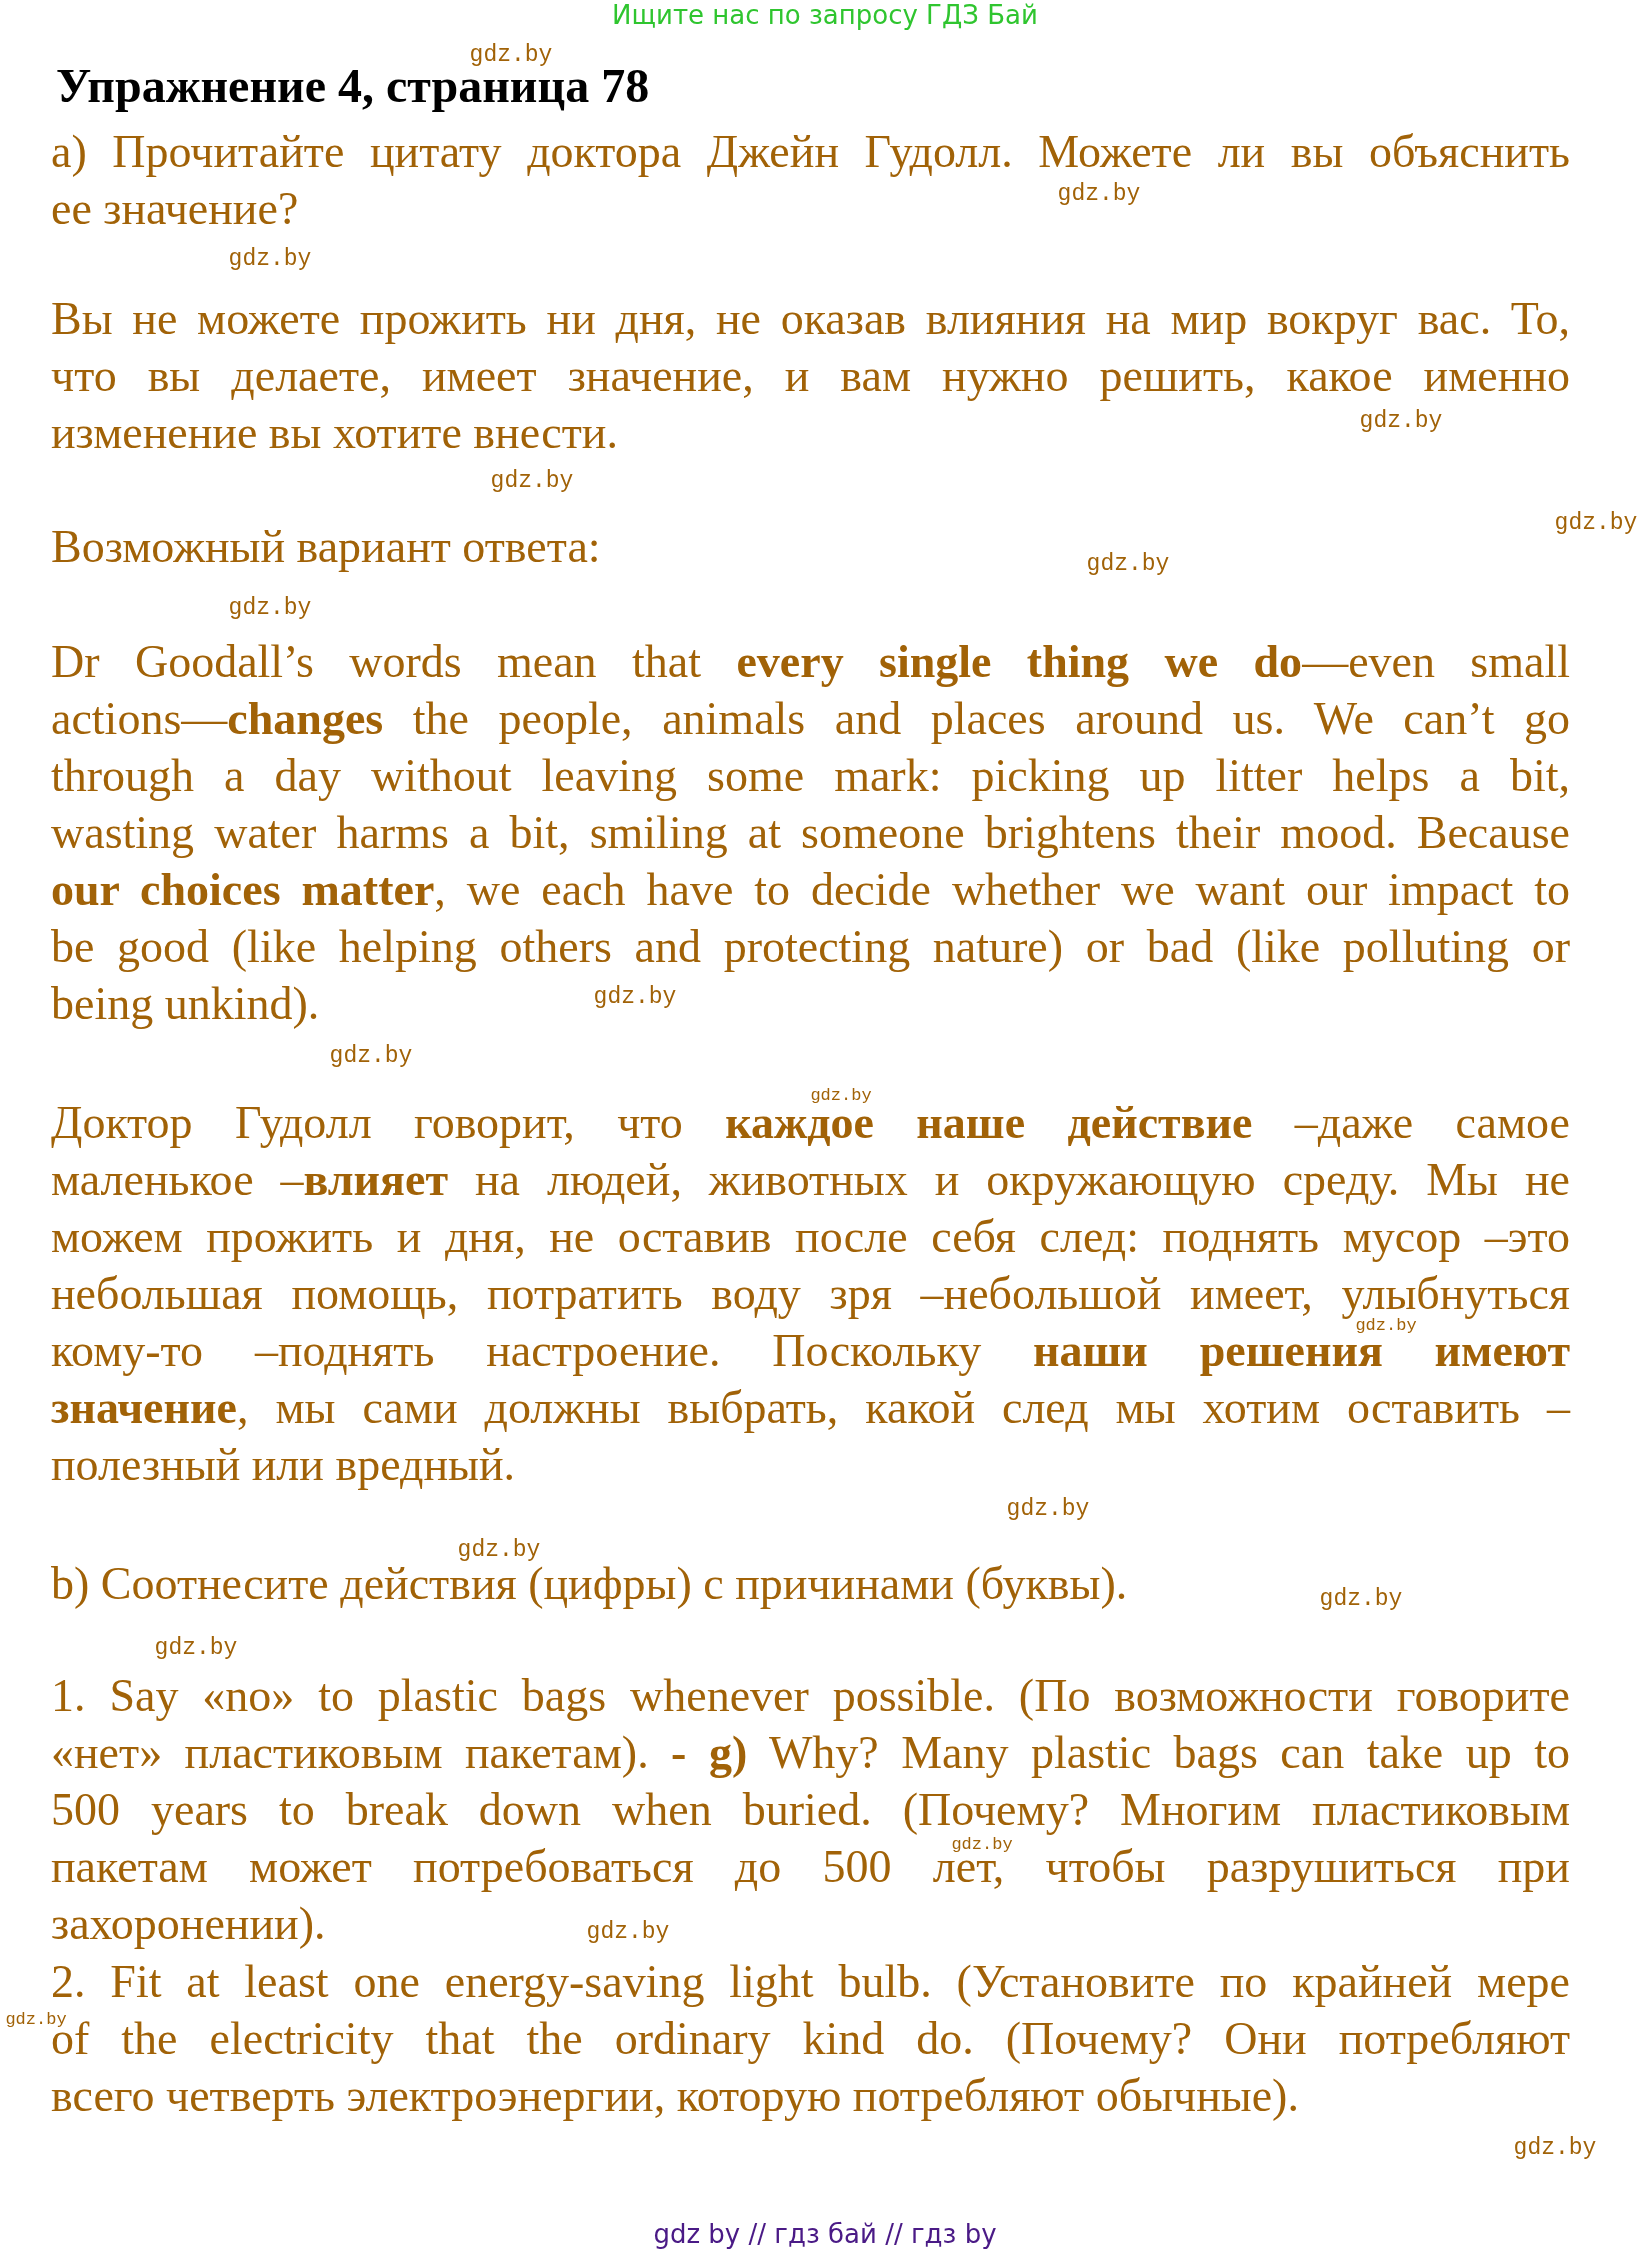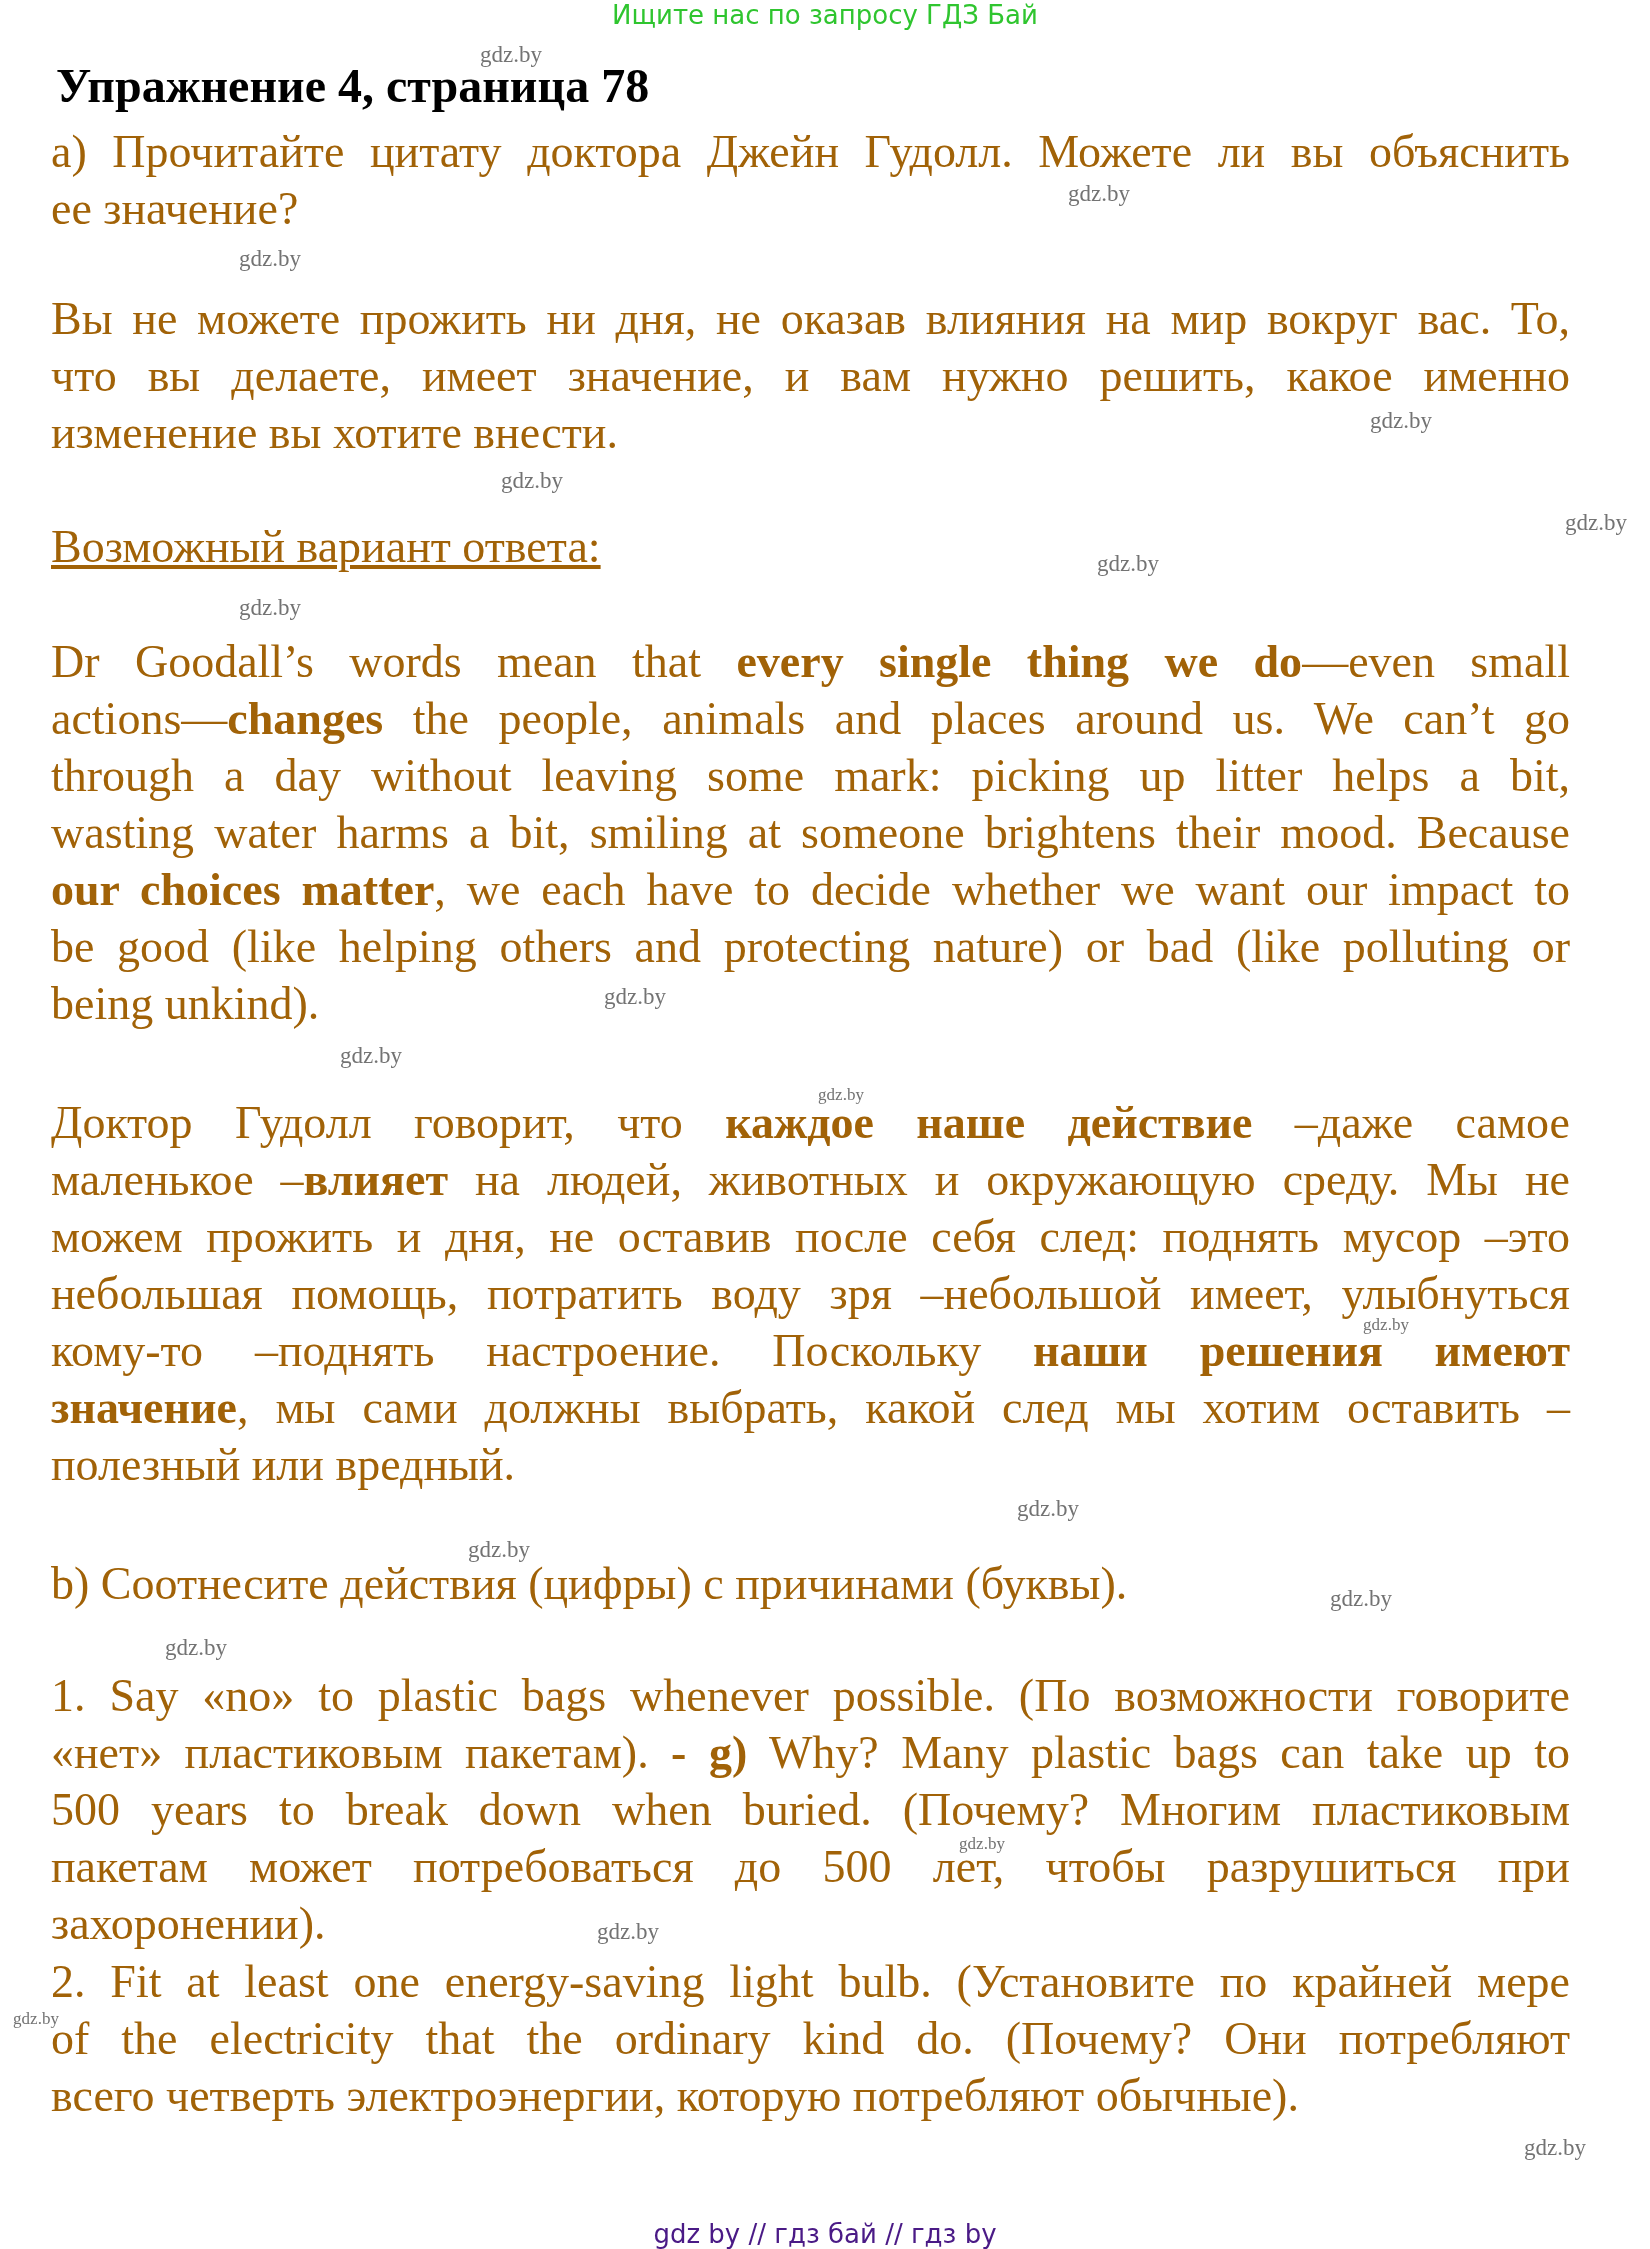--- a/index.html
+++ b/index.html
@@ -22,21 +22,21 @@
   }
   .block {
     position: absolute; left: 51px; width: 1519px;
     font-family: "Liberation Serif", serif; font-size: 46px; line-height: 57px; color: #a16207;
   }
   .line { display: block; height: 57px; white-space: nowrap; overflow: visible; }
   .line.j { text-align: justify; text-align-last: justify; white-space: normal; }
   .line b { font-weight: bold; }
   .wm {
     position: absolute; transform: translate(-50%, -50%);
-    font-family: Liberation Serif, serif; font-size: 23px; color: #737373; white-space: nowrap;
+    font-family: Liberation Mono, monospace; font-size: 23px; color: #a16207; white-space: nowrap;
   }
   .wm.small { font-size: 17px; }
 </style>
 </head>
 <body>
 
 <div class="page">
   <div class="banner-top">Ищите нас по запросу ГДЗ Бай</div>
 
   <div class="heading">Упражнение 4, страница 78</div>
@@ -44,21 +44,21 @@
   <div id="blocks">
       <div class="block" style="top: 123px;">
         <span class="line j"><span>а) Прочитайте цитату доктора Джейн Гудолл. Можете ли вы объяснить</span></span>
         <span class="line"><span>ее значение?</span></span>
       </div>
       <div class="block" style="top: 290px;">
         <span class="line j"><span>Вы не можете прожить ни дня, не оказав влияния на мир вокруг вас. То,</span></span>
         <span class="line j"><span>что вы делаете, имеет значение, и вам нужно решить, какое именно</span></span>
         <span class="line"><span>изменение вы хотите внести.</span></span>
       </div>
-      <div class="block" style="top: 518px; text-decoration: underline;">
+      <div class="block" style="top: 518px;">
         <span class="line"><span>Возможный вариант ответа:</span></span>
       </div>
       <div class="block" style="top: 633px;">
         <span class="line j"><span>Dr Goodall’s words mean that </span><b>every single thing we do</b><span>—even small</span></span>
         <span class="line j"><span>actions—</span><b>changes</b><span> the people, animals and places around us. We can’t go</span></span>
         <span class="line j"><span>through a day without leaving some mark: picking up litter helps a bit,</span></span>
         <span class="line j"><span>wasting water harms a bit, smiling at someone brightens their mood. Because</span></span>
         <span class="line j"><b>our choices matter</b><span>, we each have to decide whether we want our impact to</span></span>
         <span class="line j"><span>be good (like helping others and protecting nature) or bad (like polluting or</span></span>
         <span class="line"><span>being unkind).</span></span>

